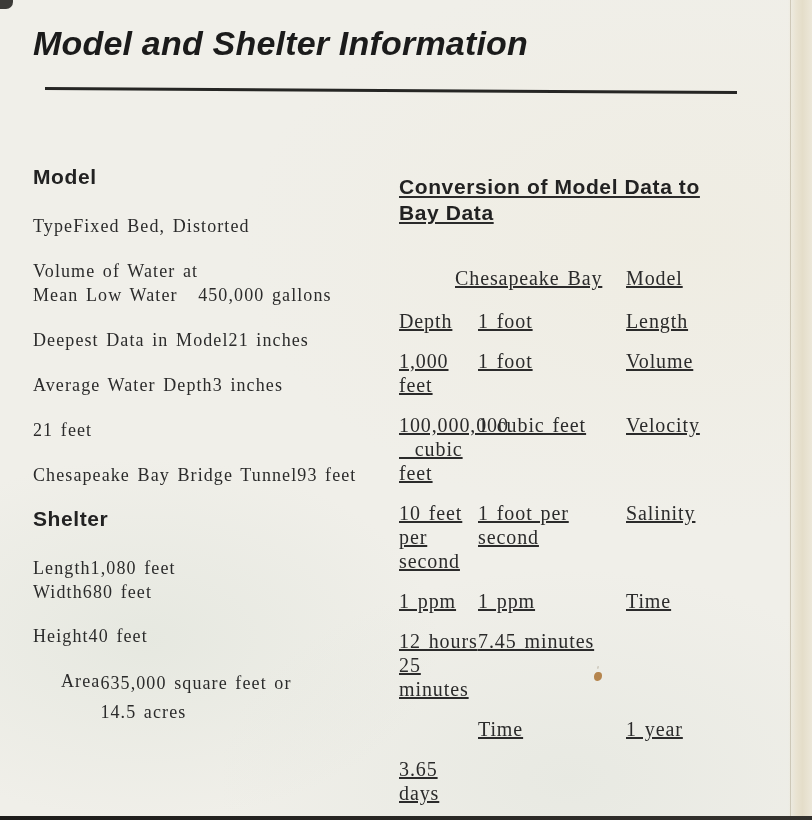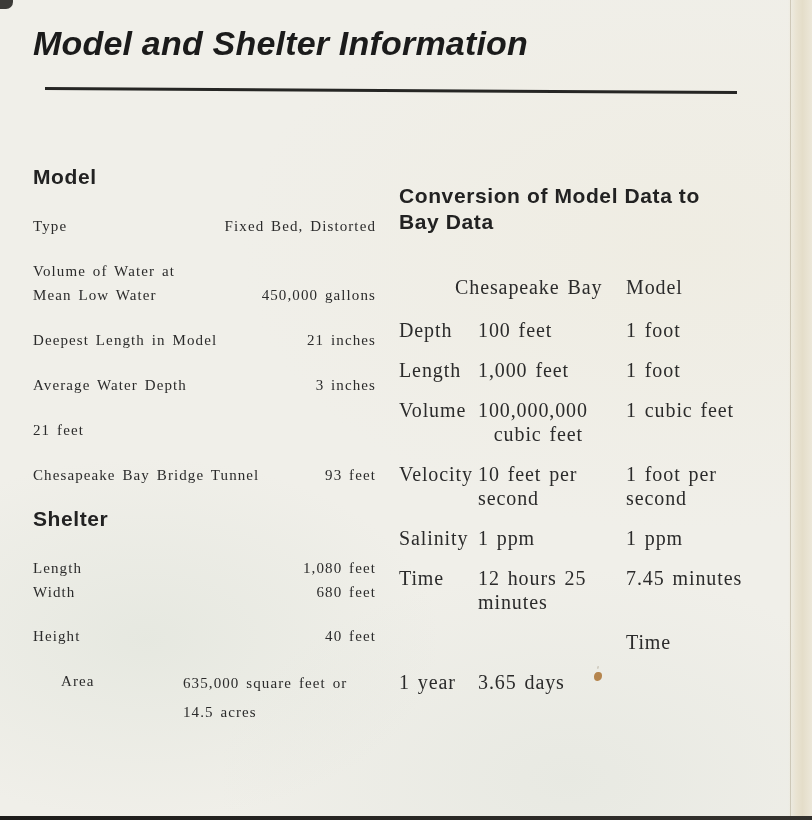--- a/index.html
+++ b/index.html
@@ -51,32 +51,32 @@
   
   .sec-heading{
     font-family:"Liberation Sans","DejaVu Sans",sans-serif;
     font-weight:bold;font-size:21px;letter-spacing:0.6px;
     color:#222;line-height:26px;white-space:pre-line;
   }
   
   .col-left{position:absolute;left:33px;top:164px;width:343px;}
   .col-left .sec-heading{margin-bottom:24px;}
   .kv-row{
-    display:flex;justify-content:space-between;align-items:flex-end;
-    font-size:15px;line-height:24px;letter-spacing:1.1px;word-spacing:2px;
+    display:flex;align-items:flex-end;
+    font-size:18px;line-height:24px;letter-spacing:1.1px;word-spacing:2px;
     margin-bottom:21px;
   }
   .kv-row .label{white-space:pre-line;text-align:left;}
   .kv-row .value{text-align:right;white-space:pre;}
   .kv-row.tight{margin-bottom:0;}
   .kv-row.gap-sm{margin-bottom:20px;}
   .shelter-heading{margin-top:19px;margin-bottom:16px;}
   .kv-row .value-block{text-align:left;width:193px;white-space:pre;line-height:29px;}
   
-  .col-right{position:absolute;left:399px;top:183px;width:390px;}
+  .col-right{position:absolute;left:399px;top:174px;width:390px;text-decoration:underline;}
   .conv-table{
     display:grid;grid-template-columns:79px 148px 1fr;
     margin-top:40px;
     font-size:20px;line-height:24px;letter-spacing:0.9px;word-spacing:2px;
     row-gap:16px;
   }
   .conv-table .cell{white-space:pre-line;overflow:visible;}
   .conv-table .hdr{margin-bottom:3px;}
   .hdr-bay{margin-left:-23px;}
 </style>
@@ -94,21 +94,21 @@
     <div class="kv-row">
       <span class="label">Type</span>
       <span class="value">Fixed Bed, Distorted</span>
     </div>
     <div class="kv-row">
       <span class="label">Volume of Water at
 Mean Low Water</span>
       <span class="value">450,000 gallons</span>
     </div>
     <div class="kv-row">
-      <span class="label">Deepest Length in Model</span>
+      <span class="label">Deepest Data in Model</span>
       <span class="value">21 inches</span>
     </div>
     <div class="kv-row">
       <span class="label">Average Water Depth</span>
       <span class="value">3 inches</span>
     </div>
     <div class="kv-row">
       <span class="value">21 feet</span>
     </div>
     <div class="kv-row tight">
@@ -140,21 +140,20 @@
   <div class="col-right">
     <div class="sec-heading">Conversion of Model Data to
 Bay Data</div>
 
     <div class="conv-table">
       <div class="cell hdr"></div>
       <div class="cell hdr hdr-bay">Chesapeake Bay</div>
       <div class="cell hdr">Model</div>
 
       <div class="cell">Depth</div>
-      <div class="cell">100 feet</div>
       <div class="cell">1 foot</div>
 
       <div class="cell">Length</div>
       <div class="cell">1,000 feet</div>
       <div class="cell">1 foot</div>
 
       <div class="cell">Volume</div>
       <div class="cell">100,000,000
 &nbsp;&nbsp;cubic feet</div>
       <div class="cell">1 cubic feet</div>

